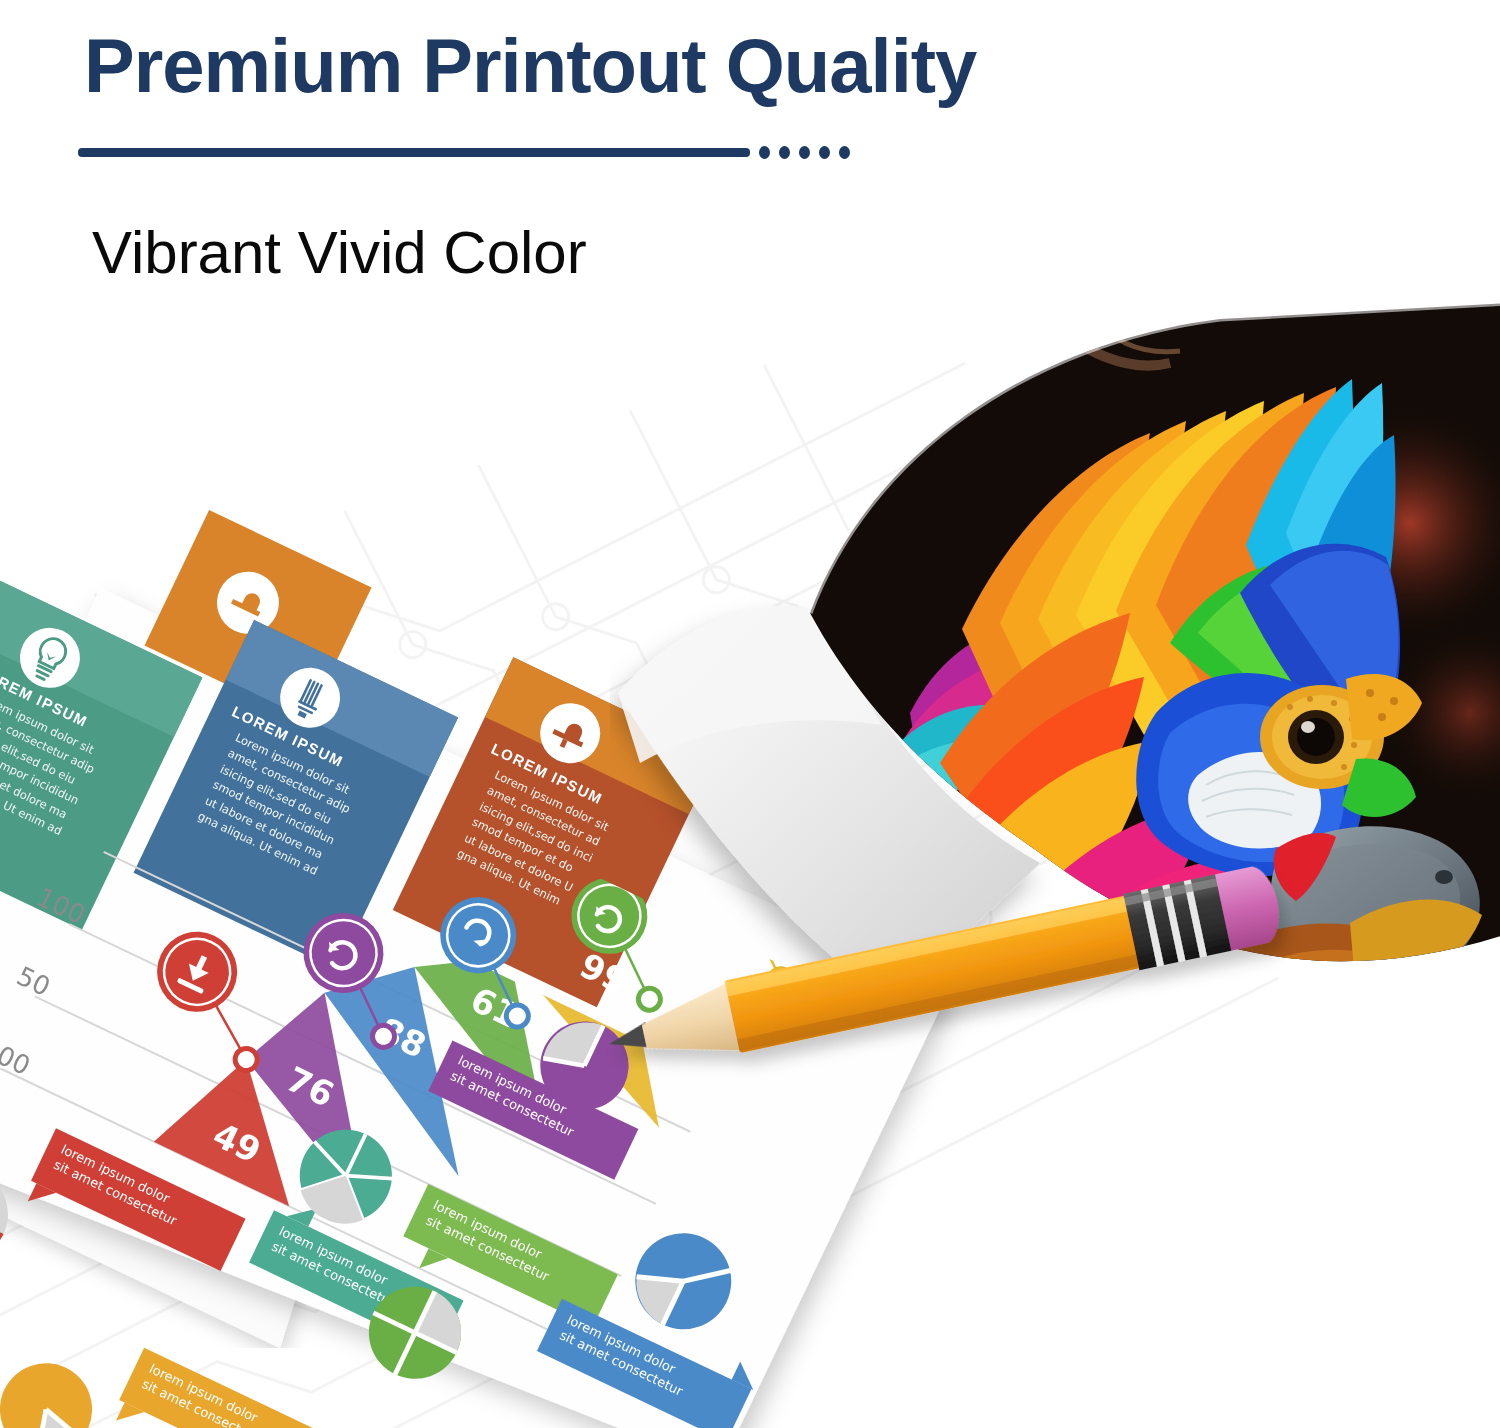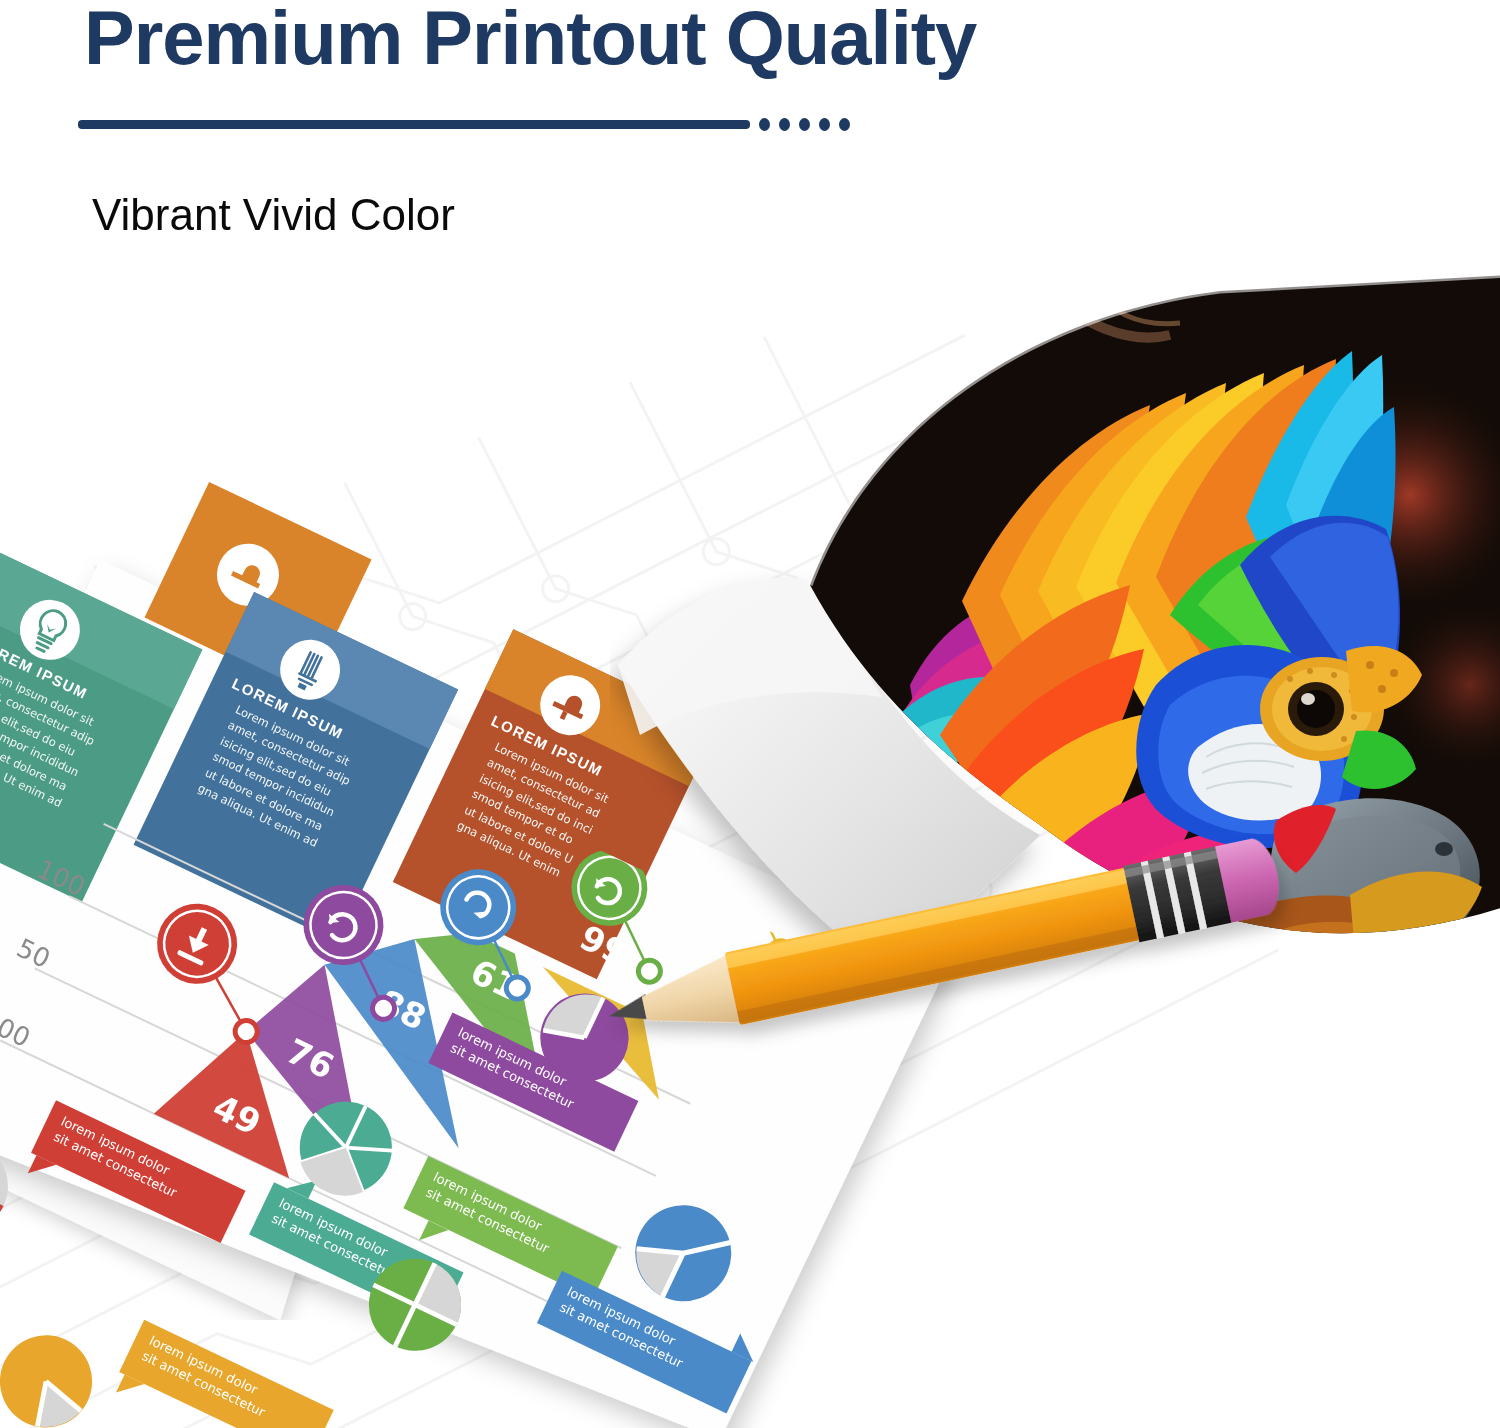--- a/index.html
+++ b/index.html
@@ -2,34 +2,34 @@
 <html style="--navy: #1e3a63;"><head>
 <meta charset="utf-8">
 <style>
   html,body{margin:0;padding:0;}
   body{
     width:1500px;height:1428px;
     background:#ffffff;
     font-family:"Liberation Sans", sans-serif;
     overflow:hidden;position:relative;
   }
-  #stage{position:absolute;inset:0;overflow:hidden;background:#fff;}
+  #stage{position:absolute;inset:0;overflow:hidden;background:#fff;margin-top:28px;}
 
   
   .headline{
     position:absolute;left:84px;top:-4px;
     font-size:76px;font-weight:bold;letter-spacing:-1px;
     color:var(--navy);white-space:nowrap;line-height:1.1;
   }
   .rule-wrap{position:absolute;left:78px;top:118px;display:flex;align-items:center;gap:9px;}
   .rule-bar{width:672px;height:9px;background:var(--navy);border-radius:4px;}
   .rule-dot{width:11px;height:13px;background:var(--navy);border-radius:50%;}
   .sub{
     position:absolute;left:92px;top:186px;
-    font-size:44px;color:#0a0a0a;line-height:1.30;white-space:nowrap;
+    font-size:60px;color:#0a0a0a;line-height:1.30;white-space:nowrap;
   }
 
   
   .lorem-body{
     font-size:11.5px;line-height:1.52;color:#f2f7f5;
     font-family:"DejaVu Sans", sans-serif;
   }
   .card-title{
     font-size:15px;font-weight:bold;letter-spacing:1.4px;color:#ffffff;
     white-space:nowrap;

